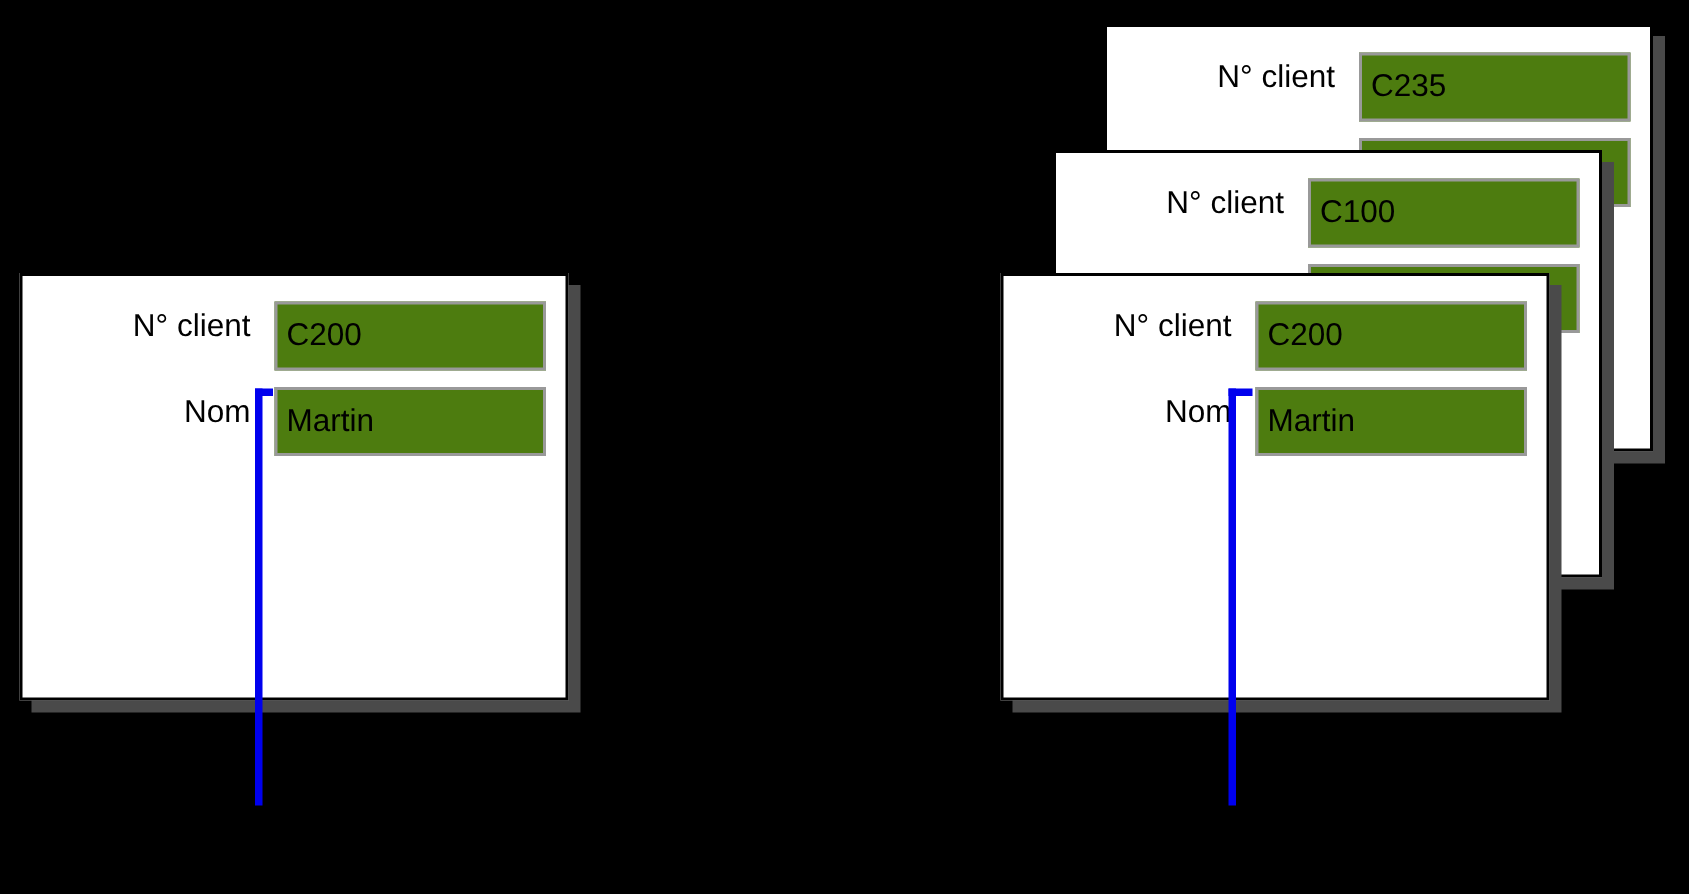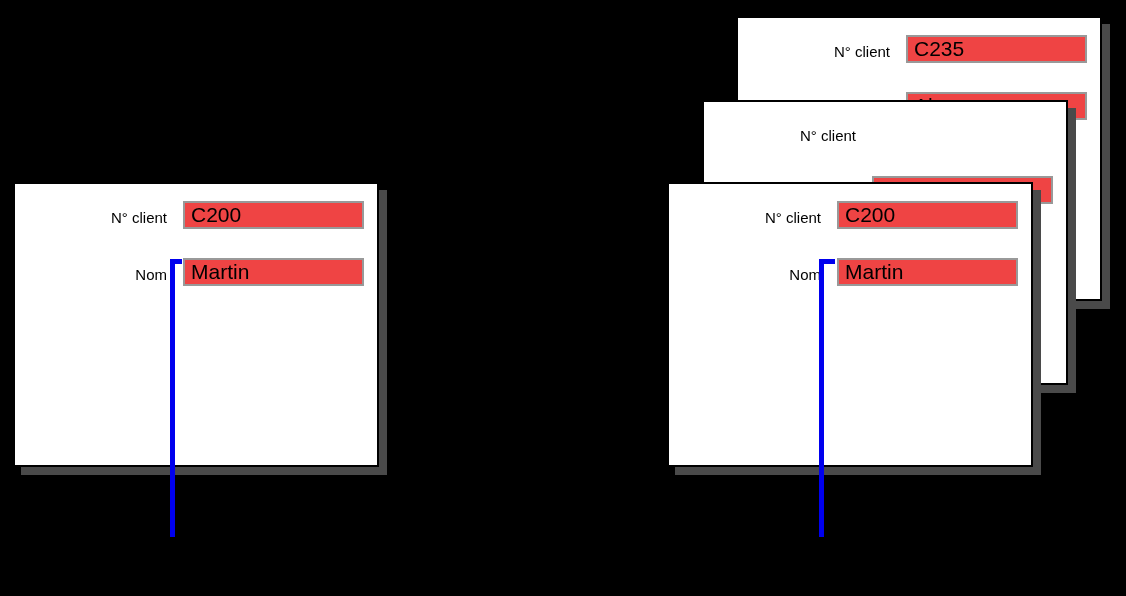--- a/index.html
+++ b/index.html
@@ -40,35 +40,35 @@
   .r1 { top: 17px; }
   .r2 { top: 74px; }
   .r3 { top: 113px; }
   .r4 { top: 161px; }
 
   .flabel {
     position: absolute;
     left: 0;
     width: 152px;
     text-align: right;
-    font-size: 15px;
+    font-size: 21px;
     line-height: 33px;
     color: #000000;
     white-space: nowrap;
   }
   .finput {
     position: absolute;
     left: 168px;
     top: 0;
     width: 181px;
-    height: 28px;
+    height: 46px;
     box-sizing: border-box;
     border: 2px solid #999999;
     border-radius: 0;
-    background: #ef4444;
+    background: #4d7c0f;
     color: #000000;
     font-family: "Liberation Sans", sans-serif;
     font-size: 21px;
     padding: 0 2px 0 6px;
     outline: none;
   }
 
   .pointer {
     position: absolute;
     border-left: 5px solid #0000ee;
@@ -102,20 +102,21 @@
     </div>
     <div class="frow r2">
       <span class="flabel">Nom</span>
       <input class="finput" type="text" readonly="" value="Alvarez" style="">
     </div>
   </section>
 
   <section class="card" id="card-middle">
     <div class="frow r1">
       <span class="flabel">N° client</span>
+      <input class="finput" type="text" readonly="" value="C100" style="">
     </div>
     <div class="frow r2">
       <span class="flabel">Nom</span>
       <input class="finput" type="text" readonly="" value="Tang" style="">
     </div>
   </section>
 
   <section class="card" id="card-front">
     <div class="frow r1">
       <span class="flabel">N° client</span>

